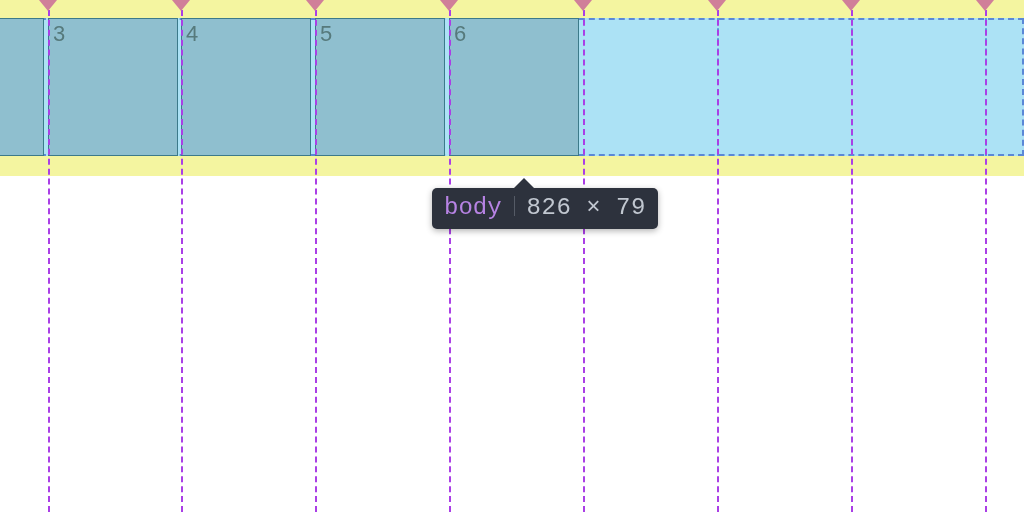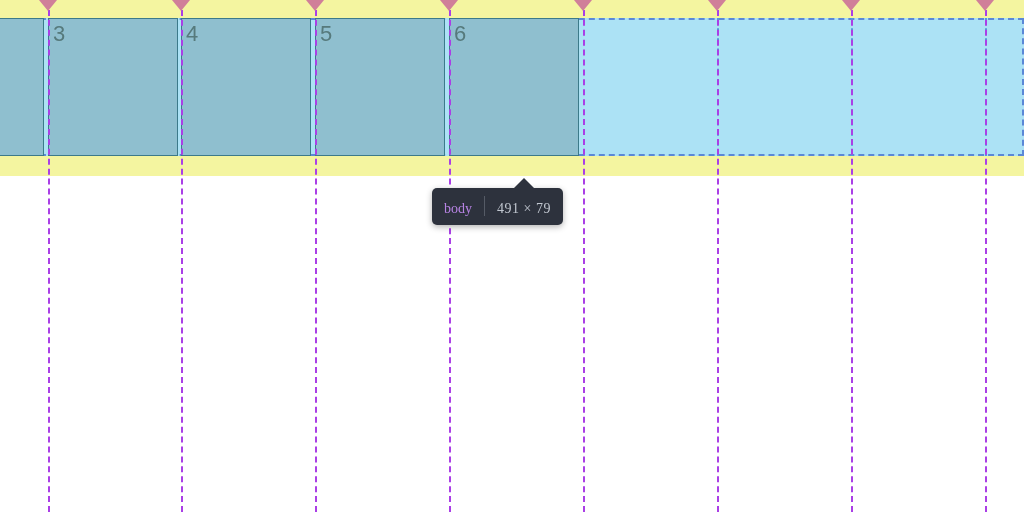--- a/index.html
+++ b/index.html
@@ -75,26 +75,26 @@
     border-left:2px dashed var(--grid-guide);
   }
   .guide.blue{border-left:2px dashed var(--guide-alt)}
   .guide.short{top:18px;bottom:auto;height:138px}
 
   
   .tooltip{
     position:absolute;
     background:var(--tip-bg);
     color:#e7ecef;
-    font-family:Liberation Serif, serif;
-    font-size:14px;
+    font-family:Liberation Mono, monospace;
+    font-size:24px;
     border-radius:5px;
     padding:8px 12px 9px;
     display:flex;
-    align-items:flex-end;
+    align-items:flex-start;
     gap:12px;
     line-height:1;
     box-shadow:0 2px 6px rgba(0,0,0,.3);
   }
   .tooltip .tag{color:var(--tip-tag)}
   .tooltip .sep{width:1px;height:20px;background:#555b66}
   .tooltip .dims{color:var(--tip-dim);letter-spacing:.5px}
   .tooltip .arrow{
     position:absolute;
     top:-10px;left:82px;
@@ -138,16 +138,16 @@
   <span class="caret" style="left:449px"></span>
   <span class="caret" style="left:583px"></span>
   <span class="caret" style="left:717px"></span>
   <span class="caret" style="left:851px"></span>
   <span class="caret" style="left:985px"></span>
 
   <div class="tooltip" style="left:432px;top:188px">
     <span class="arrow"></span>
     <span class="tag">body</span>
     <span class="sep"></span>
-    <span class="dims">491 × 79</span>
+    <span class="dims">826 × 79</span>
   </div>
 
 </div>
 
 </body></html>

